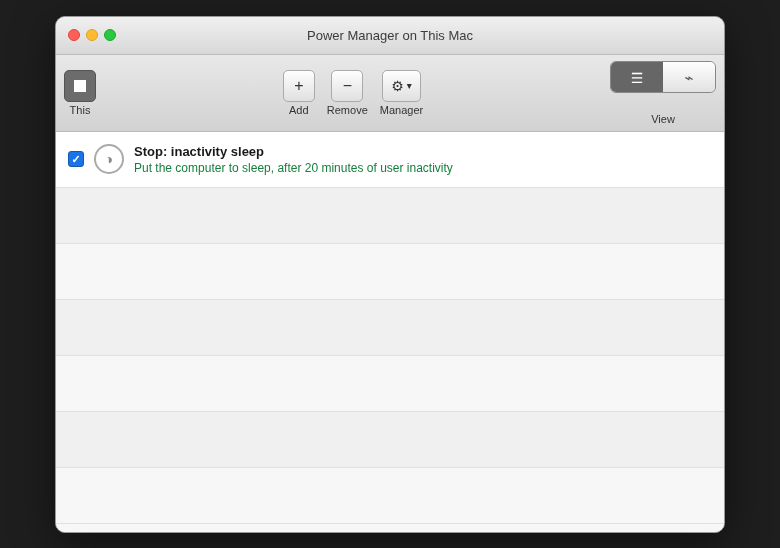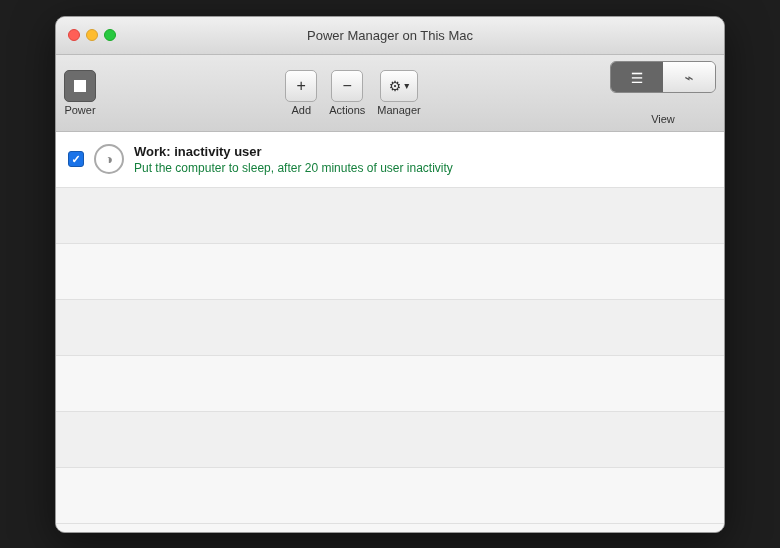--- a/index.html
+++ b/index.html
@@ -238,33 +238,33 @@
     </div>
     <span class="titlebar-title">Power Manager on This Mac</span>
   </div>
 
   <div class="toolbar">
 
     <div class="toolbar-btn-group">
       <div class="toolbar-icon-btn">
         <span style="display:inline-block;width:12px;height:12px;background:white;"></span>
       </div>
-      <span class="toolbar-label">Power</span>
+      <span class="toolbar-label">This</span>
     </div>
 
     <div class="toolbar-spacer"></div>
 
     <div class="toolbar-center-group">
       <div class="toolbar-action-group">
         <div class="toolbar-circle-btn">+</div>
         <span class="toolbar-label">Add</span>
       </div>
       <div class="toolbar-action-group">
         <div class="toolbar-circle-btn">−</div>
-        <span class="toolbar-label">Actions</span>
+        <span class="toolbar-label">Remove</span>
       </div>
       <div class="toolbar-action-group">
         <div class="actions-btn">
           <span class="gear-icon">⚙</span>
           <span class="chevron">▾</span>
         </div>
         <span class="toolbar-label">Manager</span>
       </div>
     </div>
 
@@ -286,21 +286,21 @@
   <div class="content">
 
     <div class="list-row">
       <div class="checkbox">
         <span class="checkbox-check">✓</span>
       </div>
       <div class="sleep-icon">
         <span style="font-size:14px;color:#888;">◑</span>
       </div>
       <div class="list-item-text">
-        <span class="list-item-title">Work: inactivity user</span>
+        <span class="list-item-title">Stop: inactivity sleep</span>
         <span class="list-item-subtitle">Put the computer to sleep, after 20 minutes of user inactivity</span>
       </div>
     </div>
 
     <div class="list-row-empty"></div>
     <div class="list-row-empty"></div>
     <div class="list-row-empty"></div>
     <div class="list-row-empty"></div>
     <div class="list-row-empty"></div>
     <div class="list-row-empty"></div>

